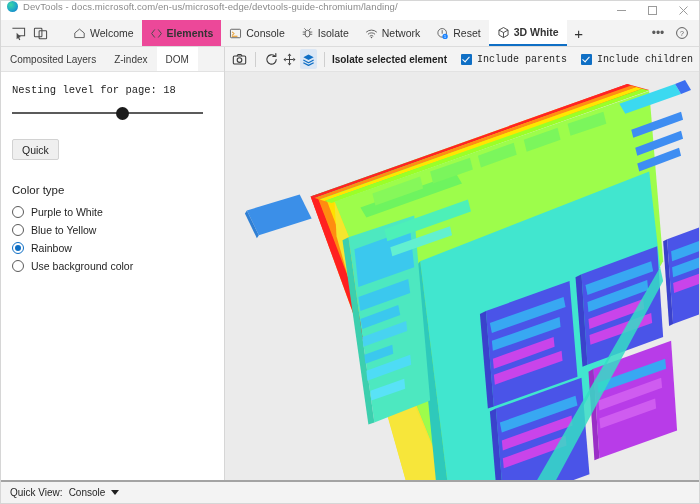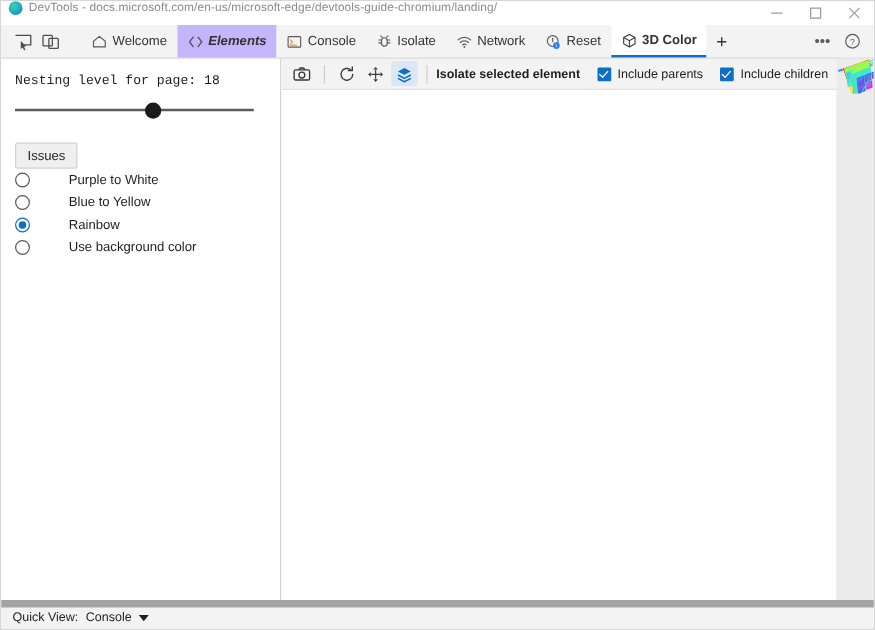--- a/index.html
+++ b/index.html
@@ -59,21 +59,21 @@
     color: #4c4c4c; border-radius: 2px;
   }
   .vsep { width: 1px; background: #dcdcdc; margin: 5px 5px 5px 4px; }
   .tabs { display: flex; align-items: stretch; flex: 1 1 auto; min-width: 0; text-align: right; }
   .tab {
     display: flex; align-items: center; gap: 4px;
     padding: 0 8px; font-size: 10.5px; color: #333333;
     white-space: nowrap; position: relative;
   }
   .tab .tico { display: flex; align-items: center; color: #5a5a5a; }
-  .tab.sel-grey { background: #c4b5fd; font-weight: bold; font-style: italic; }
+  .tab.sel-grey { background: #ec4899; font-weight: bold; }
   .tab.sel-white {
     background: #ffffff; font-weight: bold;
     border-bottom: 2px solid #0f6fc5;
   }
   .tab-plus {
     display: flex; align-items: center; justify-content: center;
     width: 24px; color: #333; font-size: 15px; font-weight: 300;
   }
   .tabstrip-right { display: flex; align-items: center; padding-right: 6px; gap: 2px; }
   .tsr-btn {
@@ -129,38 +129,38 @@
   .radio {
     width: 12px; height: 12px; border-radius: 50%;
     border: 1px solid #5b5b5b; background: #ffffff;
     flex: 0 0 auto; position: relative;
   }
   .radio.on { border-color: #0f6fc5; border-width: 1px; }
   .radio.on::after {
     content: ""; position: absolute; left: 2px; top: 2px;
     width: 6px; height: 6px; border-radius: 50%; background: #0f6fc5;
   }
-  .radio-label { font-size: 10.5px; color: #1f1f1f; margin-left: 24px; }
+  .radio-label { font-size: 10.5px; color: #1f1f1f; }
 
   
-  .rightpanel { flex: 1 1 auto; display: flex; min-width: 0; }
+  .rightpanel { flex: 1 1 auto; display: flex; flex-direction: column; min-width: 0; }
   .d3-toolbar {
     height: 25px; min-height: 25px;
     display: flex; align-items: center;
     background: #f3f3f3; border-bottom: 1px solid #e2e2e2;
     padding: 0 6px; gap: 2px;
   }
   .tb-icon {
     width: 21px; height: 20px; display: flex; align-items: center;
     justify-content: center; color: #3a3a3a; border-radius: 2px;
   }
   .tb-icon.active { background: #dbe7f5; color: #0f6fc5; }
   .tbsep { width: 1px; height: 15px; background: #cfcfcf; margin: 0 5px; }
   .tb-text { font-size: 10px; font-weight: bold; color: #1f1f1f; white-space: nowrap; }
-  .chk-row { display: flex; align-items: flex-start; gap: 5px; margin-left: 12px; }
+  .chk-row { display: flex; align-items: flex-start; gap: 5px; margin-left: 12px; font-family: Liberation Mono, monospace; }
   .chk {
     width: 11px; height: 11px; border-radius: 1px;
     background: #0f6fc5; position: relative; flex: 0 0 auto;
   }
   .chk::after {
     content: ""; position: absolute; left: 3px; top: 1px;
     width: 3px; height: 6px; border: solid #ffffff;
     border-width: 0 1.6px 1.6px 0; transform: rotate(42deg);
   }
   .chk-label { font-size: 10px; color: #1f1f1f; white-space: nowrap; }
@@ -168,21 +168,21 @@
   .viewport {
     flex: 1 1 auto; position: relative; overflow: hidden;
     background: #ebebeb;
   }
   .scene { position: absolute; inset: 0; }
 
   
   .statusbar {
     height: 19px; min-height: 23px;
     display: flex; align-items: center;
-    background: #f3f3f3; border-top: 6px solid #a3a3a3;
+    background: #f3f3f3; border-top: 2px solid #a3a3a3;
     padding-left: 9px; gap: 6px;
   }
   .sb-label { font-size: 10px; color: #1f1f1f; }
   .sb-value { font-size: 10px; color: #1f1f1f; }
   .sb-caret {
     width: 0; height: 0; border-left: 4px solid transparent;
     border-right: 4px solid transparent; border-top: 5px solid #1f1f1f;
   }
 </style>
 </head>
@@ -295,55 +295,67 @@
         <span>Reset</span>
       </div>
 
       <div class="tab sel-white">
         <span class="tico">
           <svg width="13" height="13" viewBox="0 0 16 16">
             <path d="M8 1.9l5.6 3.1v6.1L8 14.2 2.4 11.1V5z" fill="none" stroke="#3a3a3a" stroke-width="1.1" stroke-linejoin="round"></path>
             <path d="M2.4 5l5.6 3.1L13.6 5M8 8.1v6.1" fill="none" stroke="#3a3a3a" stroke-width="1.05"></path>
           </svg>
         </span>
-        <span>3D Color</span>
+        <span>3D White</span>
       </div>
 
       <div class="tab-plus">+</div>
     </div>
 
     <div class="tabstrip-right">
       <div class="tsr-btn">•••</div>
       <div class="tsr-btn">
         <svg width="14" height="14" viewBox="0 0 16 16">
           <circle cx="8" cy="8" r="6.2" fill="none" stroke="#5a5a5a" stroke-width="1.1"></circle>
           <text x="8" y="11.2" font-size="8" fill="#5a5a5a" text-anchor="middle" font-family="Liberation Sans, sans-serif">?</text>
         </svg>
       </div>
     </div>
   </div>
 
   <div class="body">
 
     <div class="leftpanel">
 
+      <div class="subtabs">
+        <div class="subtab">
+          <span>Composited Layers</span>
+        </div>
+        <div class="subtab">
+          <span>Z-index</span>
+        </div>
+        <div class="subtab sel">
+          <span>DOM</span>
+        </div>
+      </div>
 
       <div class="panel-content">
 
         <div class="lbl">Nesting level for page: 18</div>
 
         <div class="slider-row">
           <div class="hslider">
             <div class="hs-track"></div>
             <div class="hs-thumb"></div>
           </div>
         </div>
 
-        <div class="btn-reset">Issues</div>
-
+        <div class="btn-reset">Quick</div>
+
+        <div class="group-title">Color type</div>
 
         <div class="radio-row">
           <span class="radio"></span>
           <span class="radio-label">Purple to White</span>
         </div>
         <div class="radio-row">
           <span class="radio"></span>
           <span class="radio-label">Blue to Yellow</span>
         </div>
         <div class="radio-row">

